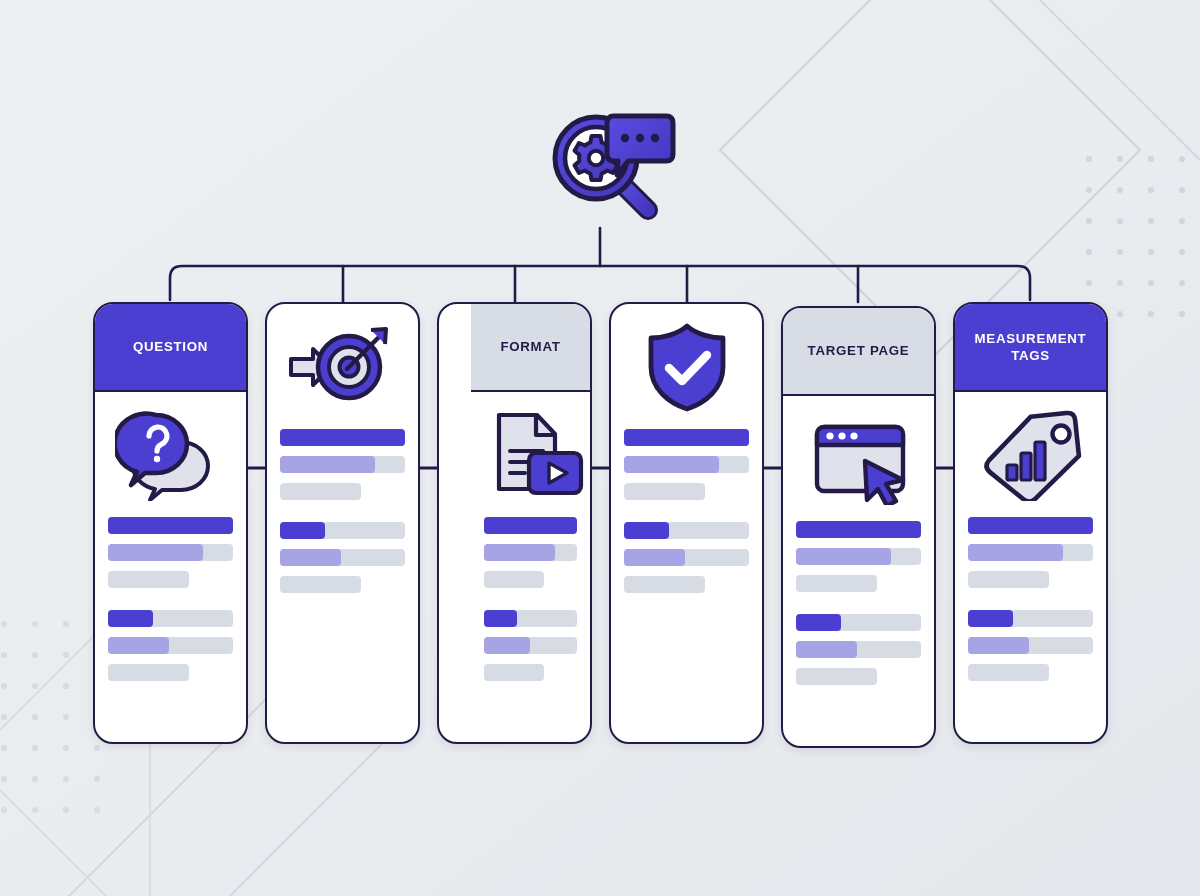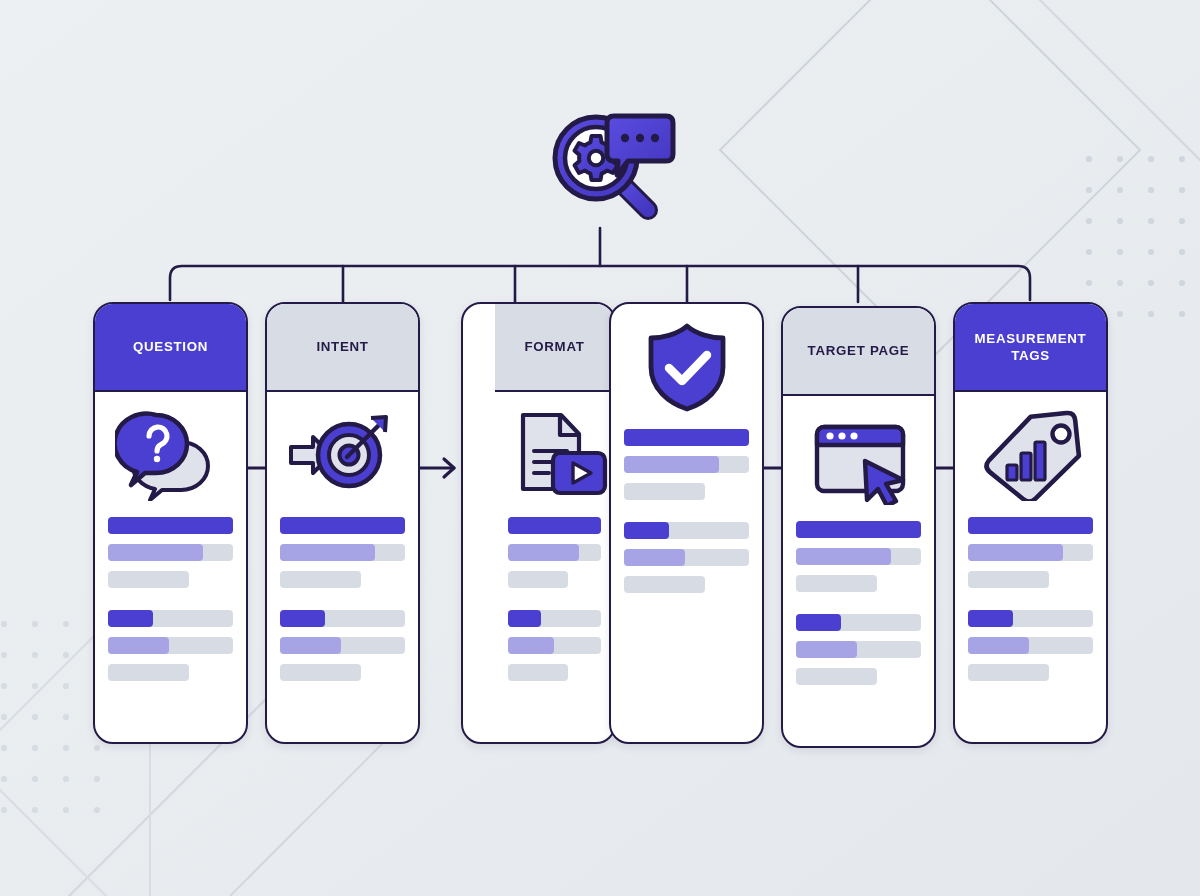--- a/index.html
+++ b/index.html
@@ -202,23 +202,20 @@
           <div class="fill solid" style="width:36%"></div>
         </div>
       <div class="bar">
           <div class="fill soft" style="width:49%"></div>
         </div>
       <div class="bar short"></div>
     </div>
   </div>
 
   <div class="card" style="left:265px;top:302px;">
-    <div class="card-head">
-      <div class="card-title">INTENT</div>
-    </div>
     <div class="card-icon">
       <svg viewBox="0 0 112 92" width="112" height="92" xmlns="http://www.w3.org/2000/svg">
         <path d="M 4 38 L 26 38 L 26 28 L 44 46 L 26 64 L 26 54 L 4 54 Z" fill="#dfe2ea" stroke="#241a47" stroke-width="4" stroke-linejoin="round"></path>
         <circle cx="62" cy="46" r="31" fill="#4b3fd1" stroke="#241a47" stroke-width="4.5"></circle>
         <circle cx="62" cy="46" r="20" fill="#dfe2ea" stroke="#241a47" stroke-width="4"></circle>
         <circle cx="62" cy="46" r="9.5" fill="#4b3fd1" stroke="#241a47" stroke-width="4"></circle>
         <path d="M 60 48 L 95 13" stroke="#241a47" stroke-width="4.5" stroke-linecap="round" fill="none"></path>
         <path d="M 84 9 L 99 8 L 98 23" fill="#4b3fd1" stroke="#241a47" stroke-width="4" stroke-linejoin="round"></path>
       </svg>
     </div>
@@ -233,21 +230,21 @@
       <div class="bar">
           <div class="fill solid" style="width:36%"></div>
         </div>
       <div class="bar">
           <div class="fill soft" style="width:49%"></div>
         </div>
       <div class="bar short"></div>
     </div>
   </div>
 
-  <div class="card" style="left:461px;top:302px;padding-left:32px;">
+  <div class="card" style="left:437px;top:302px;padding-left:32px;">
     <div class="card-head">
       <div class="card-title">FORMAT</div>
     </div>
     <div class="card-icon">
       <svg viewBox="0 0 112 92" width="112" height="92" xmlns="http://www.w3.org/2000/svg">
         <path d="M 24 6 L 62 6 L 80 25 L 80 80 L 24 80 Z" fill="#dfe2ea" stroke="#241a47" stroke-width="4.2" stroke-linejoin="round"></path>
         <path d="M 61 6 L 61 26 L 80 26" fill="none" stroke="#241a47" stroke-width="4.2" stroke-linejoin="round"></path>
         <g stroke="#241a47" stroke-width="4" stroke-linecap="round">
           <path d="M 35 42 L 68 42"></path>
             <path d="M 35 53 L 58 53"></path>

